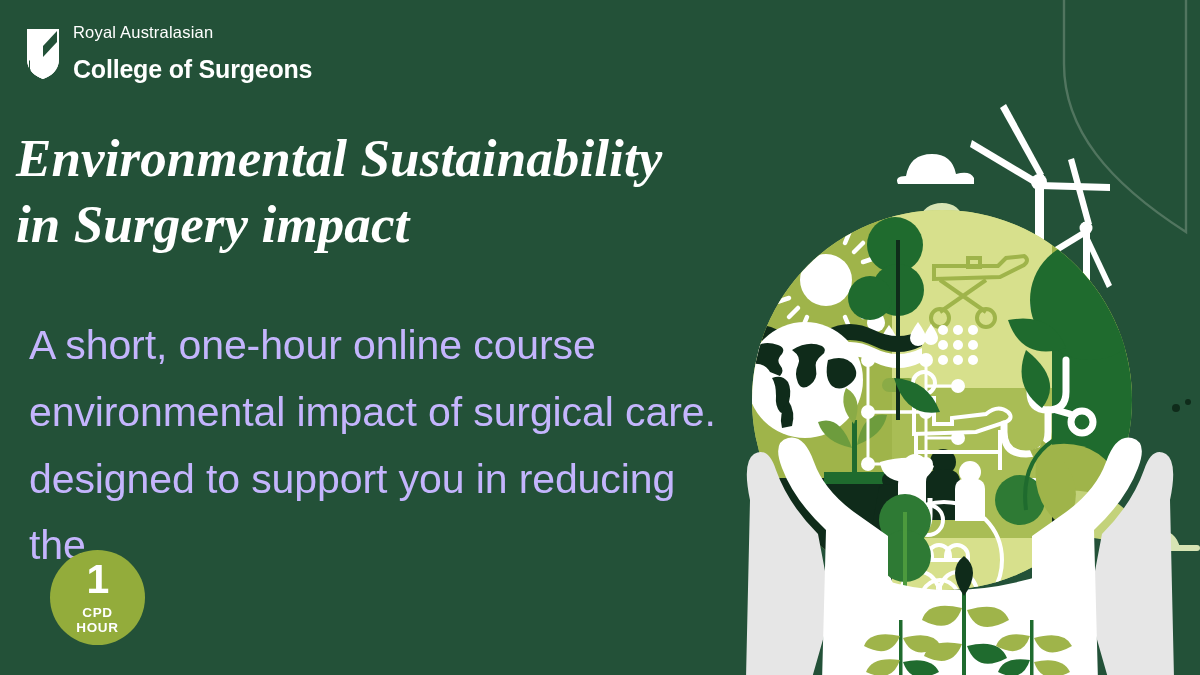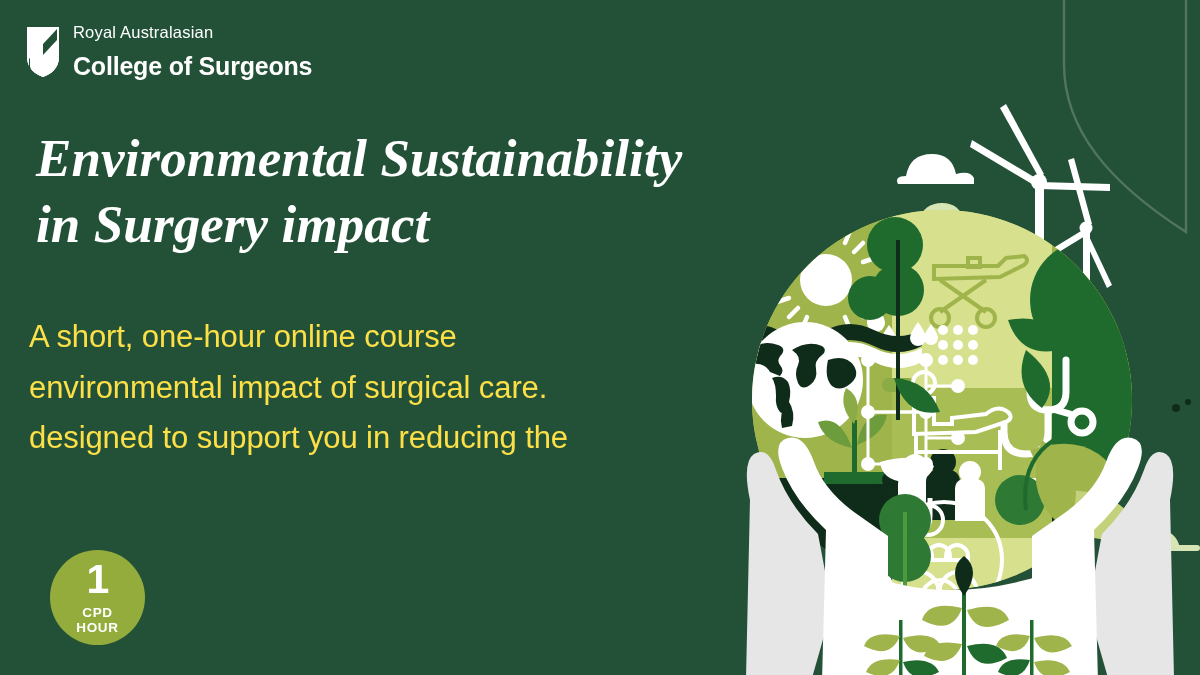--- a/index.html
+++ b/index.html
@@ -19,47 +19,47 @@
     width:150px; height:330px;
     pointer-events:none;
   }
 
   
   .logo{
     position:absolute; left:26px; top:24px;
     display:flex; align-items:center; gap:13px;
   }
   .logo-mark{ width:34px; height:52px; flex:0 0 auto; }
-  .logo-words{ display:flex; flex-direction:column; color:#ffffff; }
+  .logo-words{ display:flex; flex-direction:column; color:#ffffff;gap:12px; }
   .logo-line1{
     font-size:16.5px; font-weight:400; letter-spacing:.2px;
     line-height:1.05;
   }
   .logo-line2{
     font-size:25px; font-weight:700; letter-spacing:-.2px;
-    line-height:1.12; margin-top:11px;
+    line-height:1.12; margin-top:2px;
   }
 
   
   .headline{
-    position:absolute; left:36px; top:126px; width:760px;
+    position:absolute; left:16px; top:126px; width:760px;
     color:#ffffff;
     font-family:"Liberation Serif", serif;
     font-style:italic;
     font-size:53px;
     line-height:1.24;
     letter-spacing:.1px;
   }
   .headline span{ display:block; }
 
   
   .bodycopy{
     position:absolute; left:29px; top:312px; width:690px;
-    color:#fde047;
-    font-size:31px;
+    color:#c4b5fd;
+    font-size:41px;
     font-weight:300;
     line-height:1.63;
     letter-spacing:-.1px;
   }
   .bodycopy span{ display:block; }
 
   
   .cpd-badge{
     position:absolute; left:50px; top:550px;
     width:95px; height:95px; border-radius:50%;

